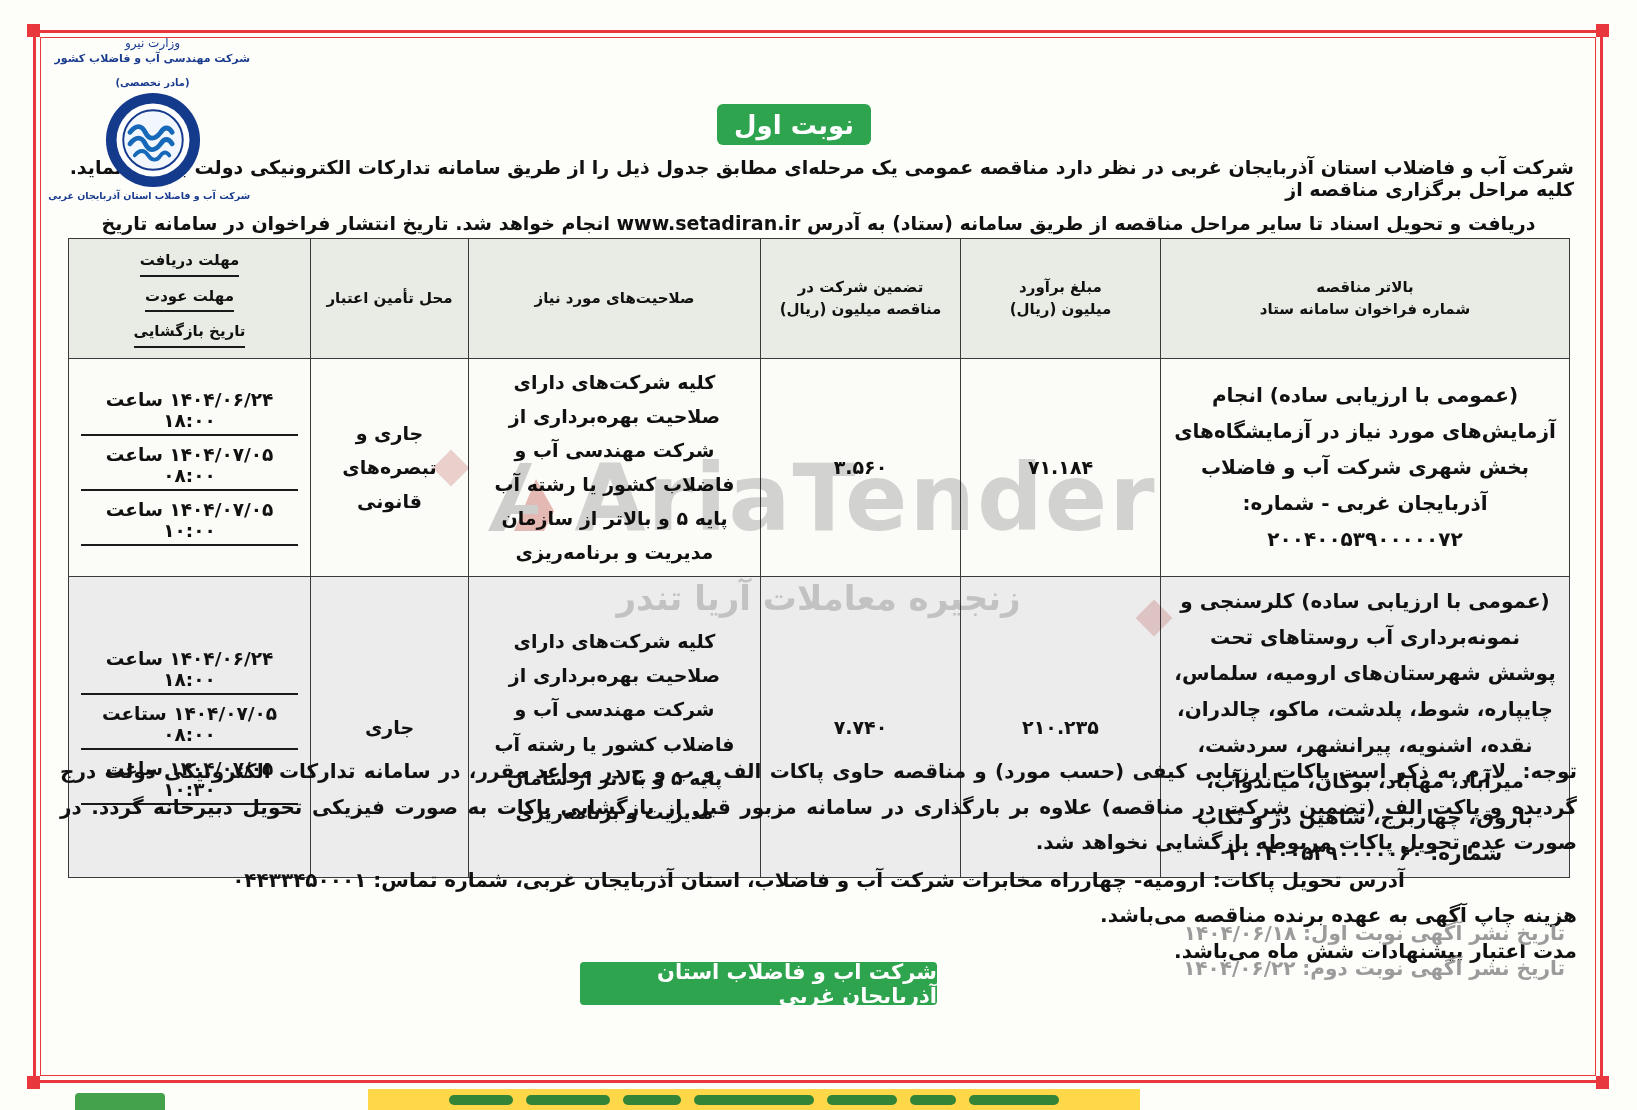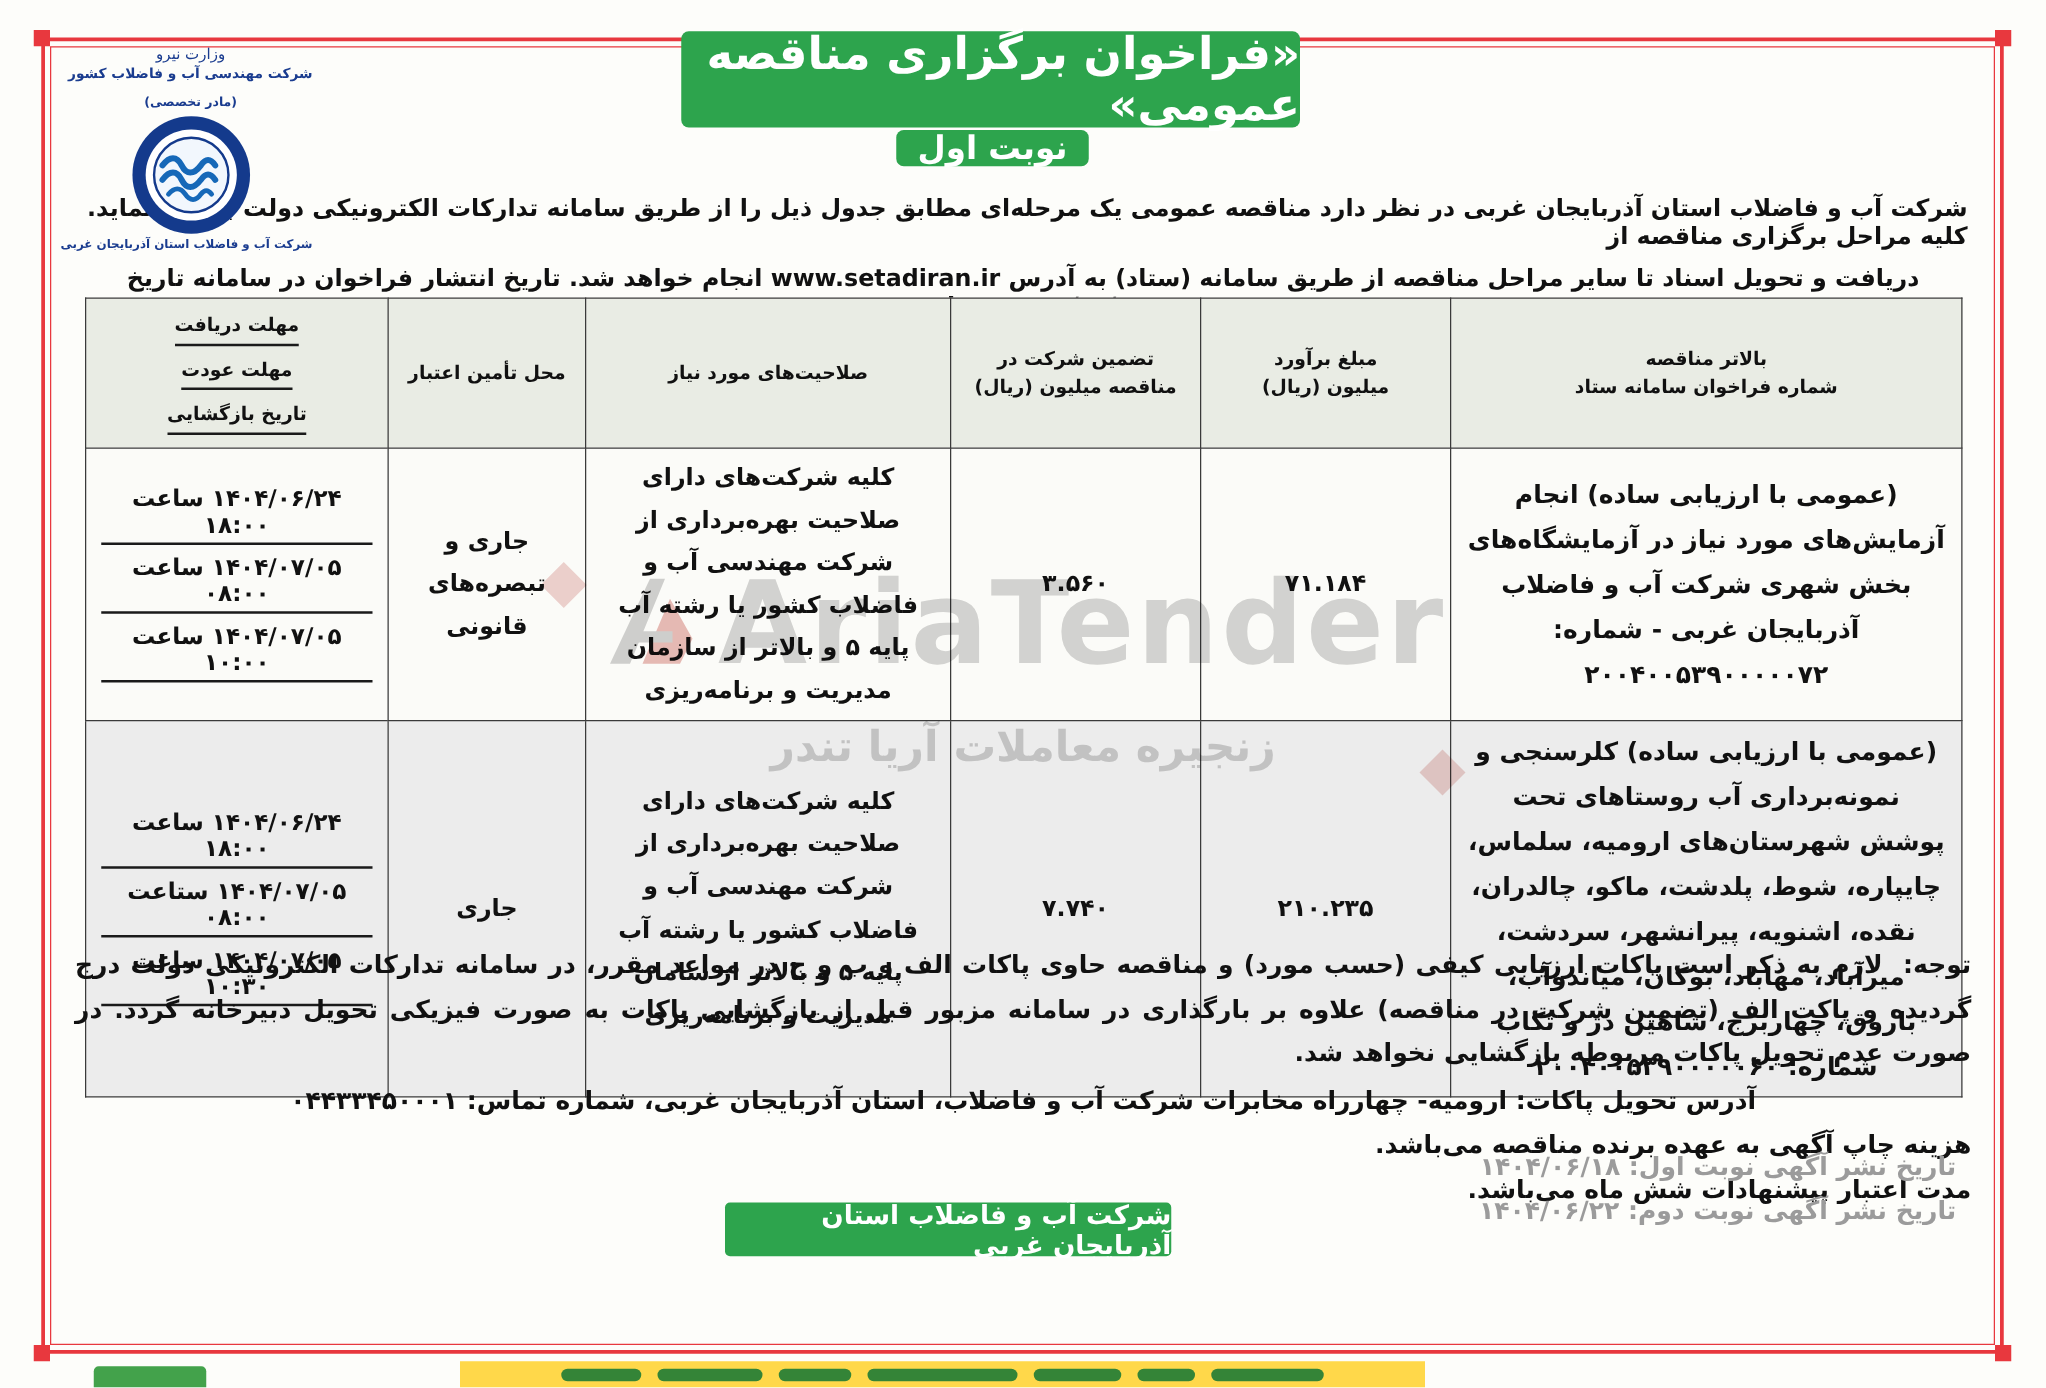--- a/index.html
+++ b/index.html
@@ -20,21 +20,21 @@
   .c-tl { left:-9px; top:-9px; } .c-tr { right:-9px; top:-9px; }
   .c-bl { left:-9px; bottom:-9px; } .c-br { right:-9px; bottom:-9px; }
 
   
   .title-main {
     position:absolute; left:545px; top:25px; width:495px; height:77px;
     background:#2da44d; color:#fff; display:flex; align-items:center; justify-content:center;
     font-size:36px; font-weight:bold; border-radius:6px; z-index:3;
   }
   .title-sub {
-    position:absolute; left:717px; top:104px; width:154px; height:29px;
+    position:absolute; left:717px; top:104px; width:154px; height:41px;
     background:#2da44d; color:#fff; display:flex; align-items:center; justify-content:center;
     font-size:26px; font-weight:bold; border-radius:6px; z-index:3;
   }
 
   
   .logo-block { position:absolute; left:55px; top:36px; width:195px; text-align:center; color:#1a3c8f; z-index:3; }
   .logo-block .l1 { font-size:12px; font-weight:normal; }
   .logo-block .l2 { font-size:11px; font-weight:bold; white-space:nowrap; margin-top:2px; }
   .logo-block .l3 { font-size:10px; font-weight:bold; margin-top:12px; }
   .emblem { margin:4px auto 2px; width:96px; height:96px; }
@@ -123,23 +123,20 @@
         <circle cx="50" cy="50" r="38" fill="#ffffff"></circle>
         <circle cx="50" cy="50" r="31" fill="#f2f7fd" stroke="#143a8c" stroke-width="2"></circle>
         <path d="M26 42 c6,-8 12,-8 16,0 c4,8 10,8 16,0 c4,-6 8,-6 12,0" fill="none" stroke="#1668b8" stroke-width="5" stroke-linecap="round"></path>
         <path d="M26 54 c6,-8 12,-8 16,0 c4,8 10,8 16,0 c4,-6 8,-6 12,0" fill="none" stroke="#1668b8" stroke-width="5" stroke-linecap="round"></path>
         <path d="M31 66 c5,-6 10,-6 14,0 c4,6 9,6 13,0 c3,-4 6,-4 9,0" fill="none" stroke="#1668b8" stroke-width="4" stroke-linecap="round"></path>
       </svg>
     </div>
     <div class="logo-caption">شرکت آب و فاضلاب استان آذربایجان غربی</div>
   </div>
 
-  <div class="title-main">
-    <span>«فراخوان برگزاری مناقصه عمومی»</span>
-  </div>
   <div class="title-sub">
     <span>نوبت اول</span>
   </div>
 
   <div class="intro">
     <div class="intro-l1">شرکت آب و فاضلاب استان آذربایجان غربی در نظر دارد مناقصه عمومی یک مرحله‌ای مطابق جدول ذیل را از طریق سامانه تدارکات الکترونیکی دولت برگزار نماید. کلیه مراحل برگزاری مناقصه از</div>
     <div class="intro-l2">دریافت و تحویل اسناد تا سایر مراحل مناقصه از طریق سامانه (ستاد) به آدرس www.setadiran.ir انجام خواهد شد. تاریخ انتشار فراخوان در سامانه تاریخ ۱۴۰۴/۰۶/۱۸ می‌باشد.</div>
   </div>
 
   <table class="tender-table">

